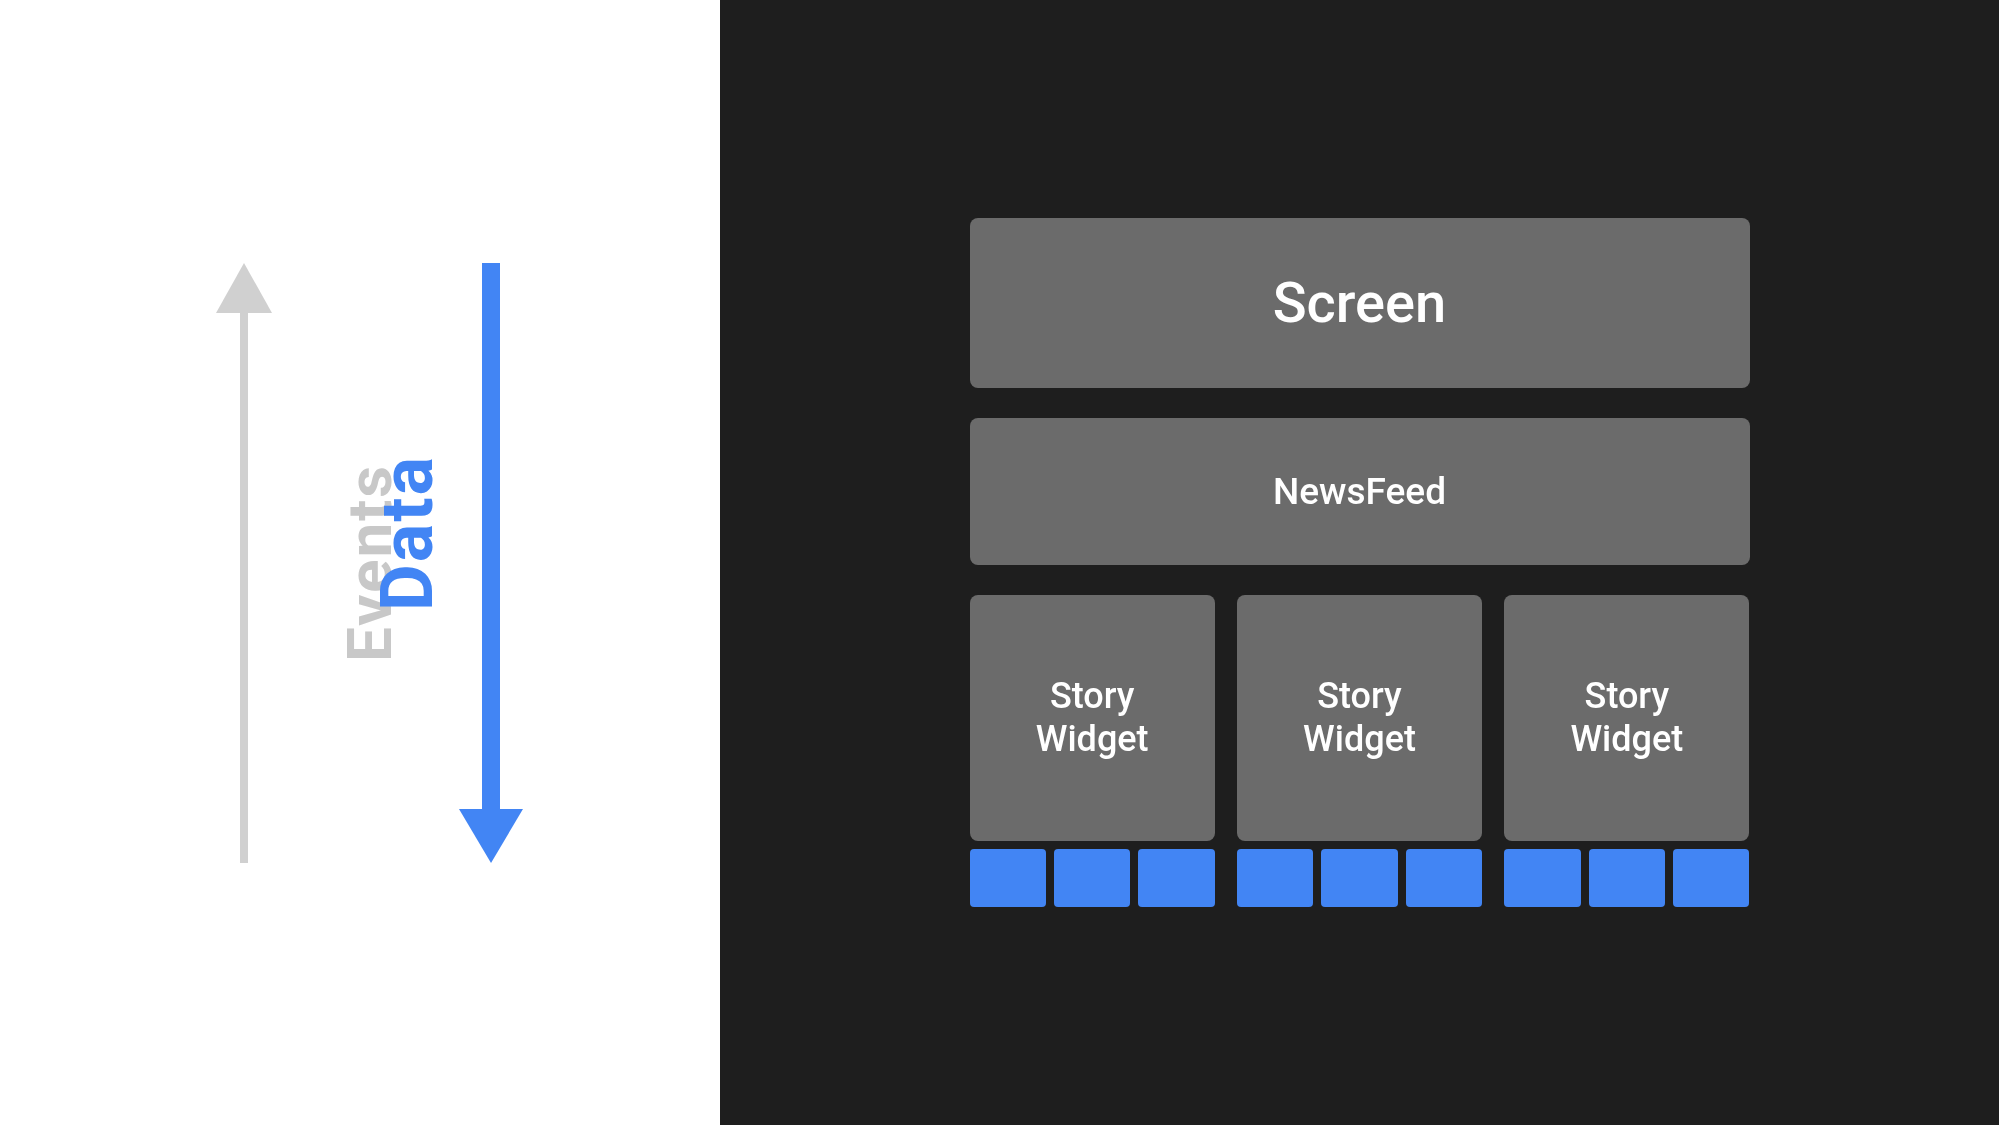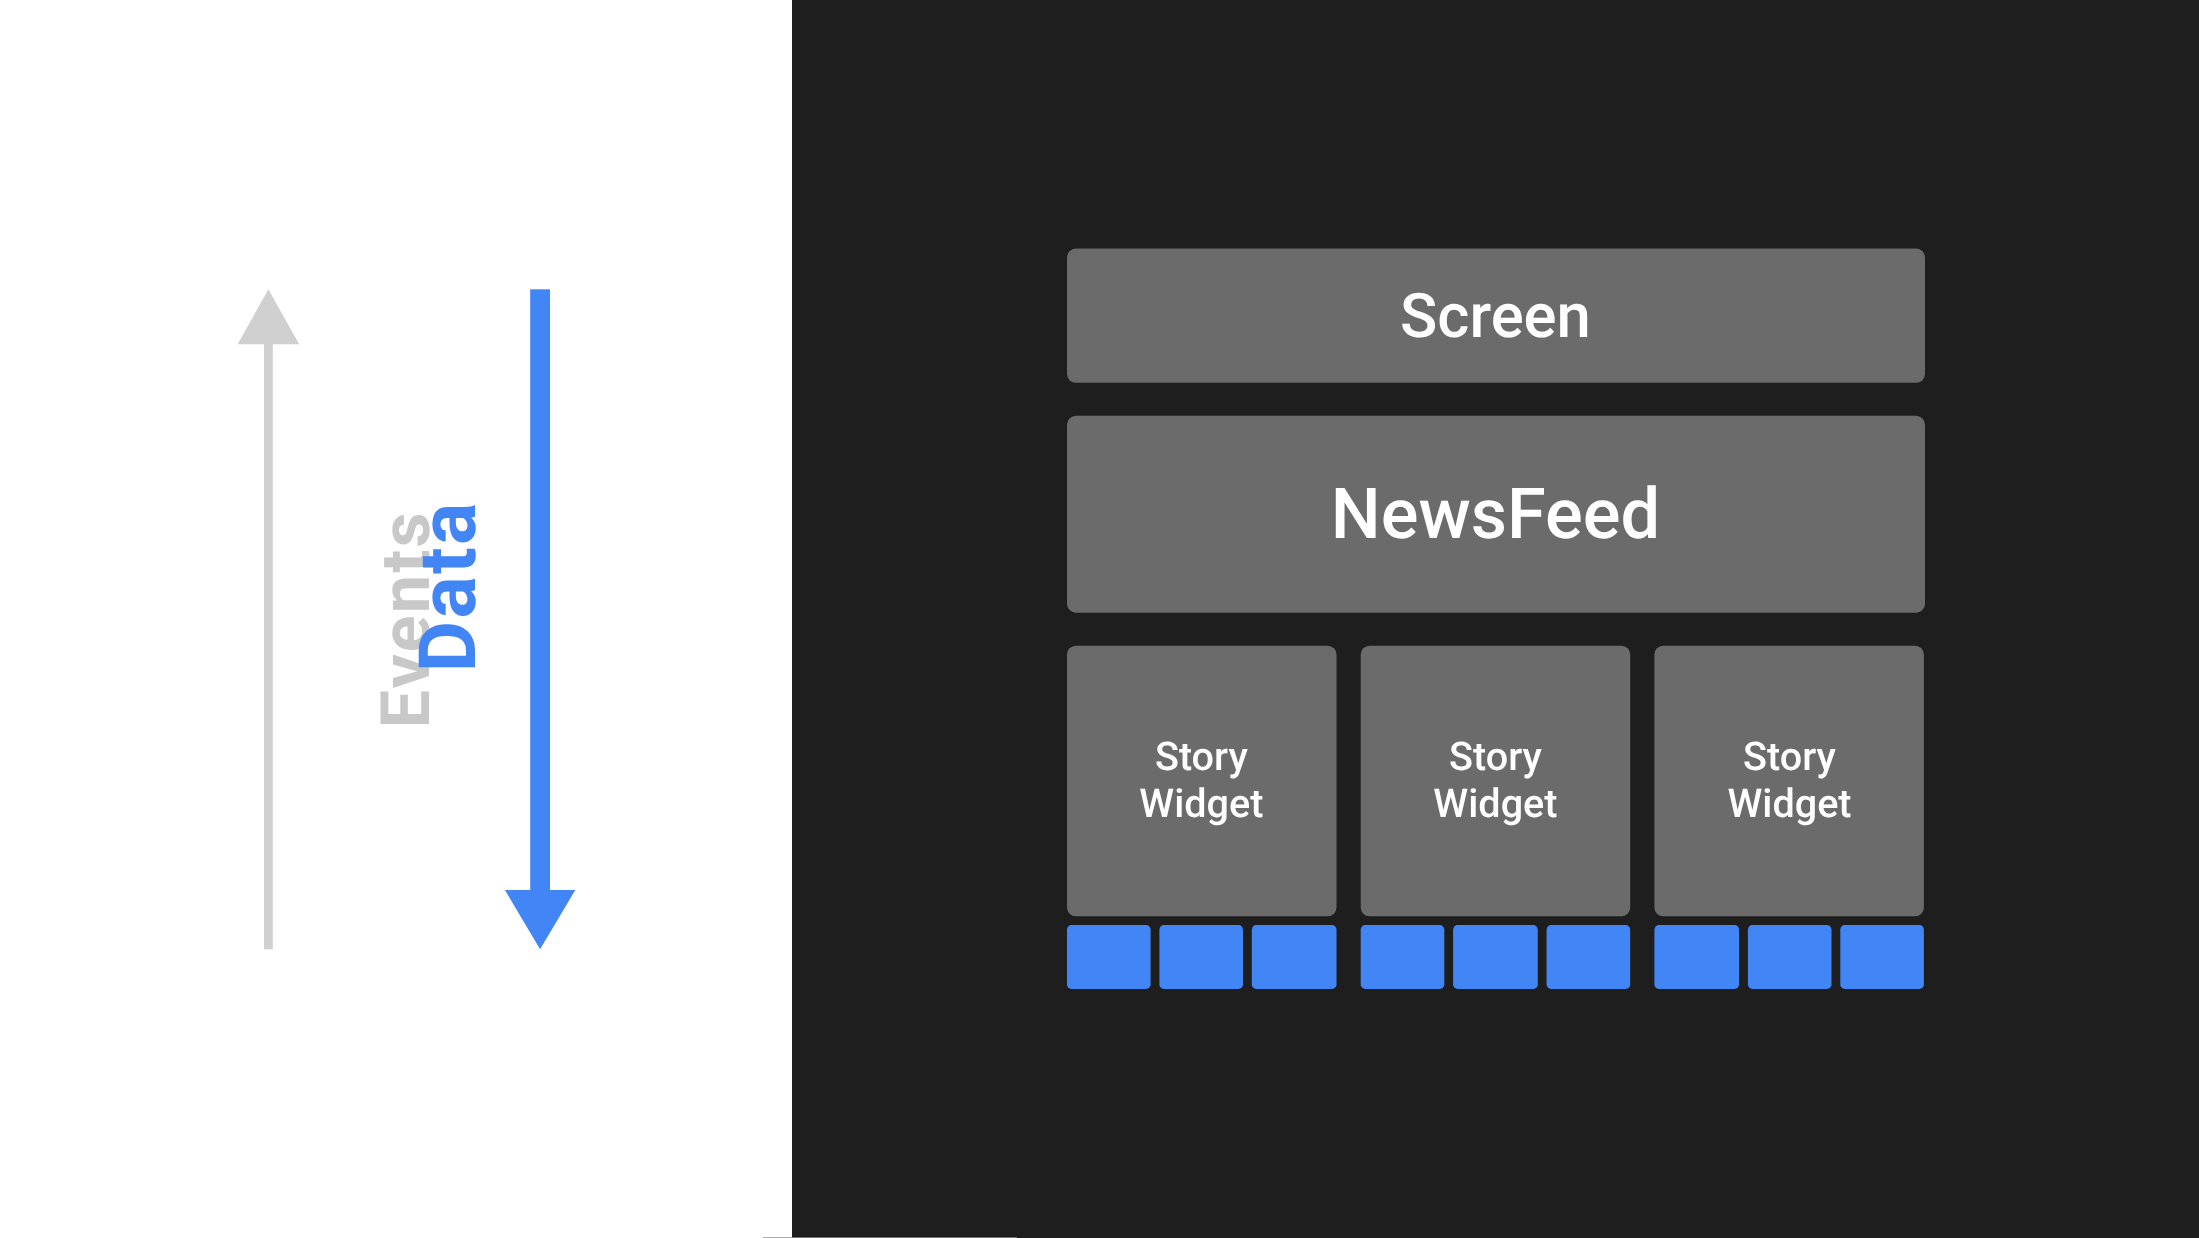--- a/index.html
+++ b/index.html
@@ -91,21 +91,21 @@
       color: #4285f4;
       white-space: nowrap;
       letter-spacing: 2px;
     }
 
     
     .screen-box {
       width: 780px;
       background: #6b6b6b;
       border-radius: 8px;
-      padding: 28px 20px;
+      padding: 52px 20px;
       display: flex;
       align-items: center;
       justify-content: center;
     }
 
     .screen-box-label {
       font-size: 56px;
       font-weight: 500;
       color: #ffffff;
     }
@@ -114,21 +114,21 @@
       width: 780px;
       background: #6b6b6b;
       border-radius: 8px;
       padding: 52px 20px;
       display: flex;
       align-items: center;
       justify-content: center;
     }
 
     .newsfeed-box-label {
-      font-size: 64px;
+      font-size: 37px;
       font-weight: 500;
       color: #ffffff;
     }
 
     
     .story-widgets-row {
       display: flex;
       gap: 22px;
       width: 780px;
     }

